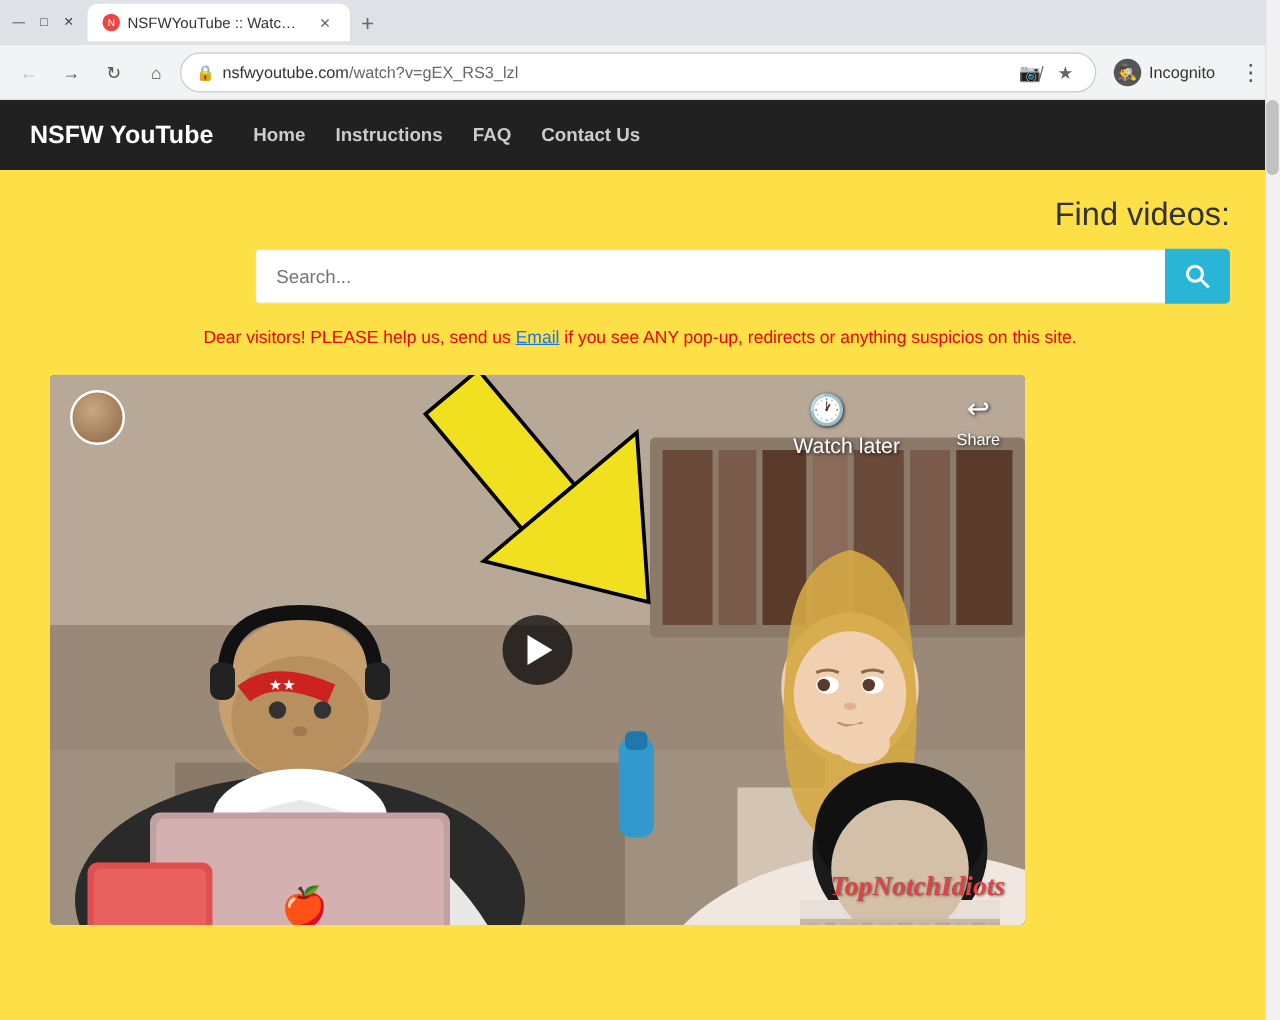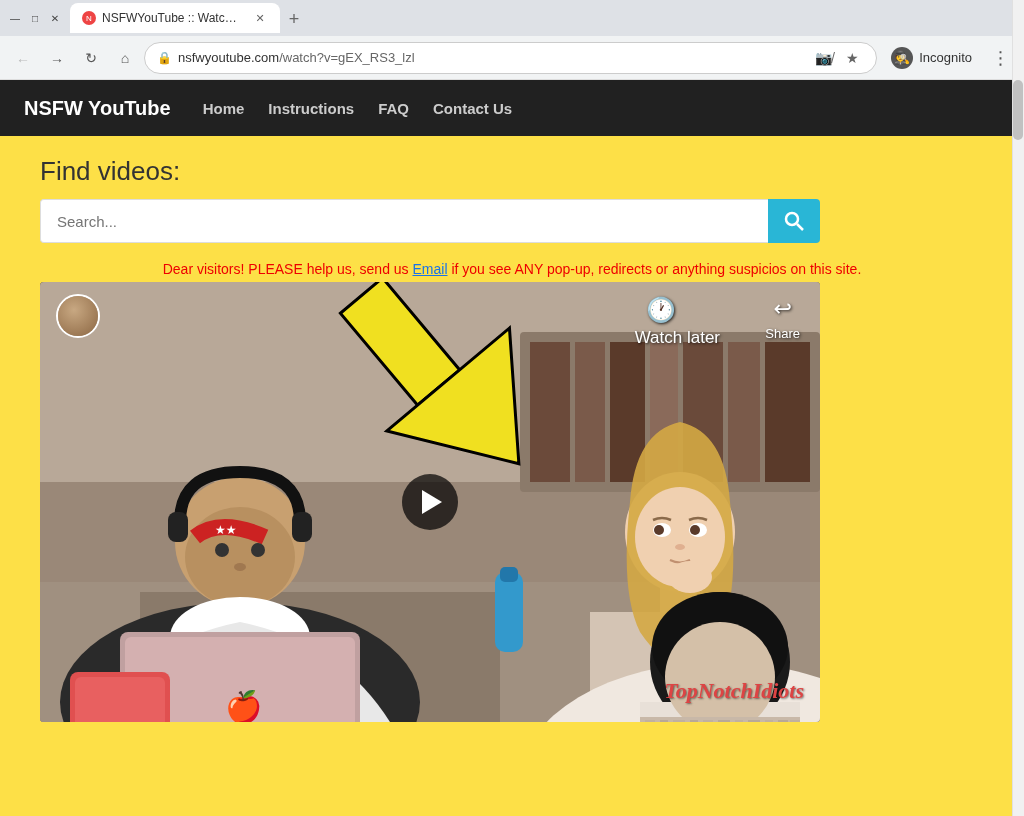--- a/index.html
+++ b/index.html
@@ -184,20 +184,21 @@
       flex-direction: column;
       padding: 20px 40px;
       overflow-y: auto;
       position: relative;
     }
 
     
     .find-videos-section {
       display: flex;
       flex-direction: column;
+      align-items: flex-end;
       margin-bottom: 16px;
     }
     .find-videos-label {
       font-size: 26px;
       color: #333;
       margin-bottom: 12px;
     }
     .search-bar {
       display: flex;
       width: 780px;
@@ -225,21 +226,21 @@
       justify-content: center;
       font-size: 18px;
       color: #fff;
     }
 
     
     .notice {
       text-align: center;
       font-size: 14px;
       color: #e00;
-      margin-bottom: 2px;
+      margin-bottom: 20px;
       line-height: 1.5;
     }
     .notice .email-link { color: #1a73e8; text-decoration: underline; cursor: pointer; }
 
     
     .video-container {
       width: 780px;
       height: 440px;
       background: #1a1a1a;
       border-radius: 4px;

